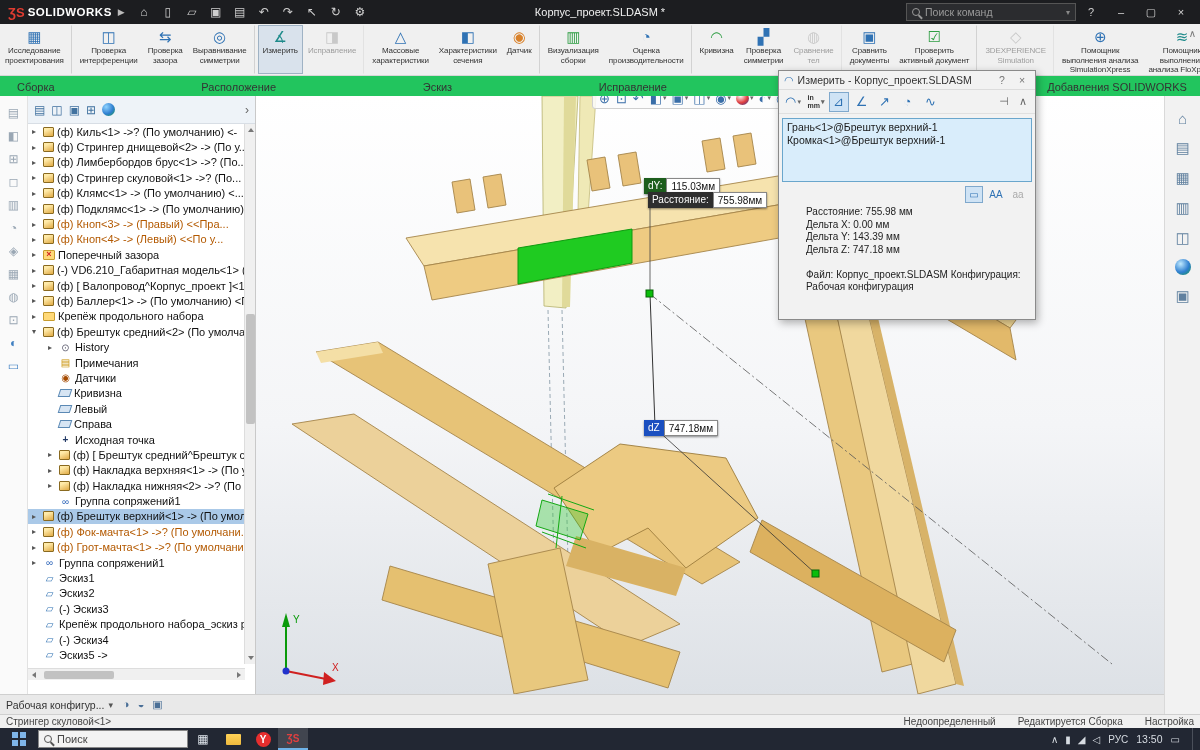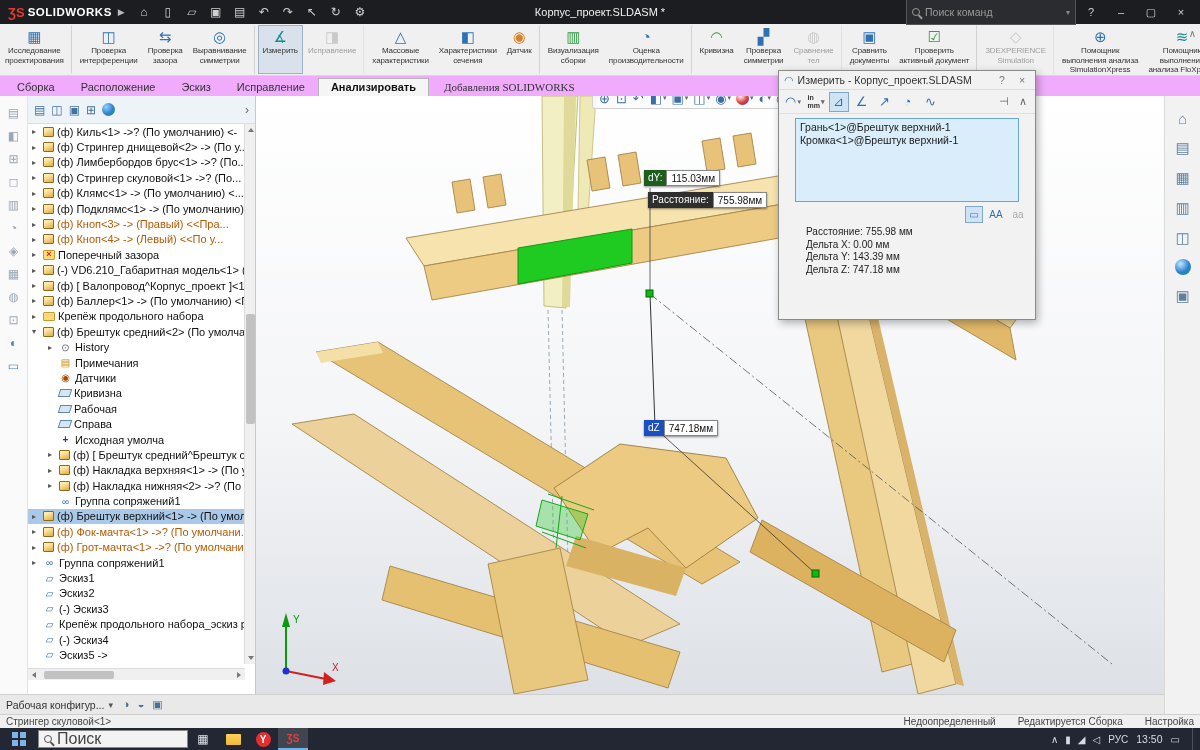--- a/index.html
+++ b/index.html
@@ -8,43 +8,43 @@
 
   
   .titlebar { position:absolute; left:0; top:0; width:1200px; height:24px; background:#1c1d20; color:#e6e6e6; display:flex; align-items:center; font-size:11px; z-index:60; }
   .brandmark { color:#e03c31; font-weight:bold; font-size:13px; margin:0 3px 0 8px; }
   .brandtxt { font-weight:bold; letter-spacing:.5px; font-size:11.5px; color:#fff; }
   .tb-arrow { color:#bbb; margin:0 8px 0 6px; font-size:9px; }
   .qat { display:flex; align-items:center; gap:2px; }
   .qat .qbtn { width:22px; height:20px; display:flex; align-items:center; justify-content:center; color:#cfcfcf; font-size:12px; border-radius:2px; }
   .doc-title { position:absolute; left:50%; transform:translateX(-50%); color:#f0f0f0; font-size:11px; white-space:nowrap; }
   .tb-right { margin-left:auto; display:flex; align-items:center; gap:6px; padding-right:4px; }
-  .cmdsearch { width:170px; height:26px; background:#2b2c2f; border:1px solid #555; display:flex; align-items:center; gap:5px; padding:0 5px; color:#9a9a9a; font-size:10.5px; }
+  .cmdsearch { width:170px; height:18px; background:#2b2c2f; border:1px solid #555; display:flex; align-items:center; gap:5px; padding:0 5px; color:#9a9a9a; font-size:10.5px; }
   .mag { width:8px; height:8px; border:1.5px solid #9a9a9a; border-radius:50%; position:relative; flex-shrink:0; }
   .mag::after { content:""; position:absolute; width:5px; height:1.5px; background:#9a9a9a; transform:rotate(45deg); right:-4px; bottom:-2px; }
   .helpbtn { color:#cfcfcf; font-size:11px; width:18px; text-align:center; }
   .winctl { display:flex; }
   .winctl span { width:30px; height:24px; display:flex; align-items:center; justify-content:center; color:#d7d7d7; font-size:11px; }
 
   
   .ribbon { position:absolute; left:0; top:24px; width:1200px; height:52px; background:#f0f0f0; border-bottom:1px solid #d7d7d7; display:flex; align-items:stretch; overflow:hidden; z-index:40; }
   .rbtn { flex-shrink:0; display:flex; flex-direction:column; align-items:center; justify-content:flex-start; padding:3px 4px 1px; margin:1px 0; color:#333; cursor:default; border:1px solid transparent; }
   .rbtn .rg { font-size:15px; line-height:16px; height:16px; }
   .rbtn .rlabel { font-size:8px; line-height:9.5px; text-align:center; white-space:pre-line; margin-top:1px; letter-spacing:-0.1px; }
   .rbtn.active { background:#d9e2ec; border:1px solid #9fb2c4; }
   .rbtn.disabled { opacity:.45; }
   .rbtn.sep { border-right:1px solid #d2d2d2; padding-right:7px; margin-right:3px; border-radius:0; }
   .gblue{color:#2f72b4}.ggreen{color:#2f9e44}.gteal{color:#1d8a8a}.gorange{color:#d9822b}.ggray{color:#9a9a9a}
   .ribbon-collapse { position:absolute; right:4px; top:28px; color:#777; font-size:10px; z-index:41; }
 
   
-  .tabrow { position:absolute; left:0; top:76px; width:1200px; height:20px; background:#f0abfc; display:flex; align-items:flex-end; padding-left:4px; z-index:40; font-size:11px; }
+  .tabrow { position:absolute; left:0; top:76px; width:1200px; height:20px; background:#22c55e; display:flex; align-items:flex-end; padding-left:4px; z-index:40; font-size:11px;justify-content:space-between; }
   .tab { padding:2px 12px 3px; color:#333; border:1px solid transparent; border-bottom:none; }
   .tab.active { background:#f5f5f5; border-color:#b5b5b5; font-weight:bold; color:#111; }
-  .tab.addins { margin-left:2px;font-family:Liberation Serif, serif; }
+  .tab.addins { margin-left:2px; }
 
   
   .leftdock { position:absolute; left:0; top:96px; width:28px; height:598px; background:#fafafa; border-right:1px solid #e2e2e2; display:flex; flex-direction:column; align-items:center; padding-top:10px; gap:9px; }
   .ldock-ic { color:#9aa7b4; font-size:12px; line-height:14px; }
   .ldock-ic.blue { color:#3f7fc1; }
 
   
   .treepanel { position:absolute; left:28px; top:96px; width:228px; height:598px; background:#fff; border-right:1px solid #c9c9c9; }
   .treehdr { height:28px; background:#eef3f8; border-bottom:1px solid #d8dee5; display:flex; align-items:center; gap:6px; padding:0 6px; }
   .hic { font-size:12px; color:#41729f; }
@@ -97,21 +97,21 @@
   .dlg-title .dic { color:#2f72b4; font-size:11px; }
   .dlg-title .sp { flex:1; }
   .dlg-title .dctl { color:#777; width:16px; text-align:center; }
   .dlg-tools { height:24px; display:flex; align-items:center; gap:3px; padding:0 4px; border-bottom:1px solid #e0e0e0; }
   .dtb { min-width:20px; height:20px; display:flex; align-items:center; justify-content:center; color:#2f72b4; font-size:13px; border:1px solid transparent; gap:1px; }
   .dtb .ddd { font-size:7px; color:#666; }
   .dtb.pressed { background:#cfe3f5; border-color:#7fa8cc; }
   .dtb.units { font-size:7px; line-height:7.5px; white-space:pre; color:#333; font-weight:bold; }
   .dlg-tools .sp { flex:1; }
   .pinbtn, .collbtn { color:#666; font-size:11px; width:16px; text-align:center; }
-  .sellist { margin:4px 16px 2px; height:84px; background:#d9edfb; border:1px solid #6aa6cc; padding:2px 4px; overflow:hidden; }
+  .sellist { margin:4px 3px 2px; height:64px; background:#d9edfb; border:1px solid #6aa6cc; padding:2px 4px; overflow:hidden; }
   .selline { font-size:10.5px; color:#1a1a1a; line-height:13px; white-space:nowrap; }
   .midrow { height:20px; display:flex; align-items:center; justify-content:flex-end; gap:4px; padding:0 8px; }
   .mdi { min-width:18px; height:17px; display:flex; align-items:center; justify-content:center; font-size:10px; color:#2f72b4; border:1px solid transparent; }
   .mdi.pressed { background:#cfe3f5; border-color:#7fa8cc; }
   .mdi.dim { color:#aaa; }
   .results { padding:2px 7px; font-size:10px; color:#222; line-height:12.5px; }
   .res { min-height:12.5px; white-space:normal;padding-left:20px; }
 
   
   .taskpane { position:absolute; left:1164px; top:96px; width:36px; height:618px; background:#f2f2f2; border-left:1px solid #d9d9d9; display:flex; flex-direction:column; align-items:center; padding-top:14px; gap:12px; }
@@ -119,21 +119,21 @@
   .tpic.globe { width:16px; height:16px; border-radius:50%; background:radial-gradient(circle at 35% 30%, #bfe9ff, #2f7fd0 55%, #17964a); }
 
   
   .statusbar { position:absolute; left:0; top:714px; width:1200px; height:14px; background:#f0f0f0; border-top:1px solid #cfcfcf; display:flex; align-items:center; font-size:10px; color:#444; padding:0 6px; z-index:45; }
   .statusbar .sp { flex:1; }
   .statusbar .seg { margin-left:22px; }
 
   
   .taskbar { position:absolute; left:0; top:728px; width:1200px; height:22px; background:#222733; display:flex; align-items:center; z-index:70; }
   .startbtn { width:38px; height:22px; display:flex; align-items:center; justify-content:center; }
-  .tsearch { width:150px; height:18px; background:#f3f3f3; border:1px solid #888; display:flex; align-items:center; gap:5px; padding:0 5px; color:#444; font-size:16px; }
+  .tsearch { width:150px; height:18px; background:#f3f3f3; border:1px solid #888; display:flex; align-items:center; gap:5px; padding:0 5px; color:#444; font-size:11px; }
   .tsearch .mag { border-color:#555; } .tsearch .mag::after { background:#555; }
   .tapp { width:30px; height:22px; display:flex; align-items:center; justify-content:center; color:#dfe5ec; font-size:12px; }
   .tapp .ag { display:flex; align-items:center; justify-content:center; }
   .tapp.folder .ag { width:15px; height:11px; background:linear-gradient(#ffd257,#eeb93e); border-radius:1px; }
   .tapp.ybrowser .ag { width:15px; height:15px; background:#e62e2e; border-radius:50%; color:#fff; font-weight:bold; font-size:10px; }
   .tapp.sw { background:rgba(255,255,255,.14); border-bottom:2px solid #6fb3e8; }
   .tapp.sw .ag { color:#e04040; font-weight:bold; font-size:10px; }
   .tray { margin-left:auto; display:flex; align-items:center; gap:8px; color:#d7dce2; font-size:10px; padding-right:4px; }
   .tray .trayic { font-size:10px; }
   .tray .ttime { font-size:10.5px; }
@@ -465,33 +465,33 @@
 
       <div class="trow lvl1">
         <span class="arr"></span>
         <span class="ti ipl"></span>
         <span class="tt">Кривизна</span>
       </div>
 
       <div class="trow lvl1">
         <span class="arr"></span>
         <span class="ti ipl"></span>
-        <span class="tt">Рабочая</span>
+        <span class="tt">Левый</span>
       </div>
 
       <div class="trow lvl1">
         <span class="arr"></span>
         <span class="ti ipl"></span>
         <span class="tt">Справа</span>
       </div>
 
       <div class="trow lvl1">
         <span class="arr"></span>
         <span class="ti gly gd">+</span>
-        <span class="tt">Исходная умолча</span>
+        <span class="tt">Исходная точка</span>
       </div>
 
       <div class="trow lvl1">
         <span class="arr">▸</span>
         <span class="ti ip"></span>
         <span class="tt">(ф) [ Брештук средний^Брештук сре...</span>
       </div>
 
       <div class="trow lvl1">
         <span class="arr">▸</span>
@@ -693,21 +693,21 @@
         <span class="hg">◐</span>
         <span class="hdd">▾</span>
       </div>
 
       <div class="hudbtn">
         <span class="hg">◎</span>
         <span class="hdd">▾</span>
       </div>
     </div>
 
-  <div class="co" style="left:388px;top:74px">
+  <div class="co" style="left:388px;top:82px">
     <span class="chip" style="background:#1d5e1d">dY:</span>
     <span class="val">115.03мм</span>
   </div>
   <div class="co" style="left:392px;top:96px">
     <span class="chip" style="background:#2e2e2e">Расстояние:</span>
     <span class="val">755.98мм</span>
   </div>
   <div class="co" style="left:388px;top:324px">
     <span class="chip" style="background:#1a4fc0">dZ</span>
     <span class="val">747.18мм</span>
@@ -792,20 +792,21 @@
 
       <div class="res">Дельта X: 0.00 мм</div>
 
       <div class="res">Дельта Y: 143.39 мм</div>
 
       <div class="res">Дельта Z: 747.18 мм</div>
 
       <div class="res"></div>
 
 
+      <div class="res">Файл: Корпус_проект.SLDASM Конфигурация: Рабочая конфигурация</div>
     </div>
 </div>
 
 <div class="taskpane">
 
     <span class="tpic">⌂</span>
 
     <span class="tpic">▤</span>
 
     <span class="tpic">▦</span>

